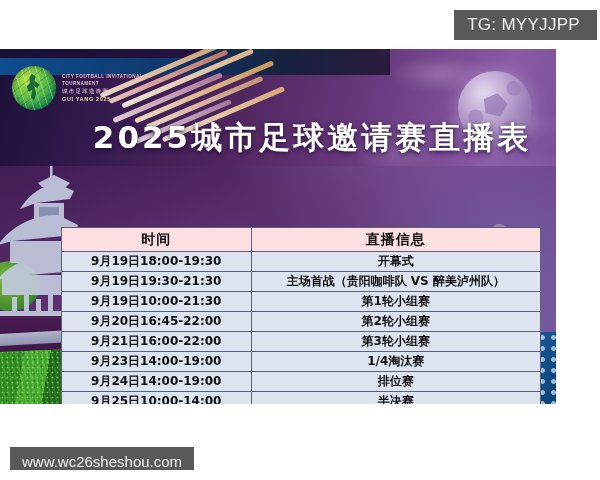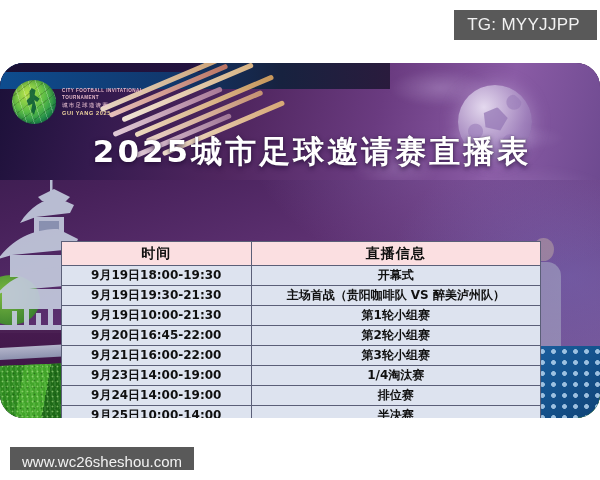--- a/index.html
+++ b/index.html
@@ -39,26 +39,25 @@
     font-size: 15px;
     padding: 7px 12px 1px 12px;
     line-height: 1;
     font-family: "Liberation Sans", sans-serif;
   }
 
   
   .poster {
     position: absolute;
     left: 0;
-    top: 63px;
-    width: 600px;
+    top: 49px;
+    width: 556px;
     height: 355px;
     overflow: hidden;
     background: #3f1f4f;
-    border-radius: 24px;
   }
 
   
   .poster-bg {
     position: absolute;
     inset: 0;
     background:
       radial-gradient(ellipse 320px 220px at 78% 18%, rgba(160,120,200,0.55), rgba(160,120,200,0) 70%),
       radial-gradient(ellipse 260px 200px at 95% 60%, rgba(120,110,190,0.45), rgba(120,110,190,0) 70%),
       linear-gradient(160deg, #2b1740 0%, #47215a 28%, #5c3070 50%, #6b4486 70%, #7b5d9c 100%);

